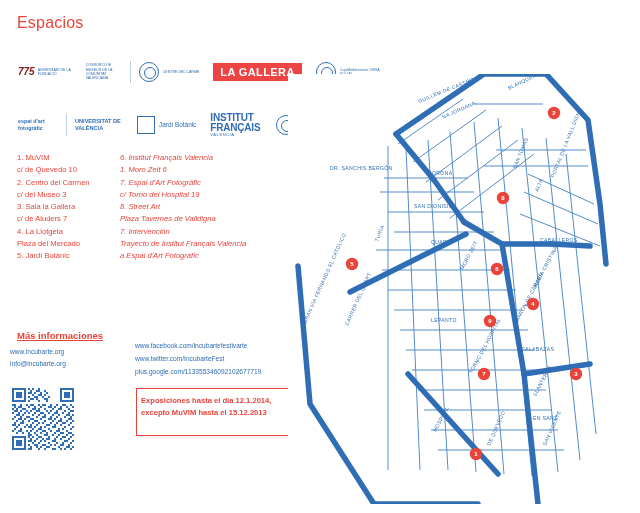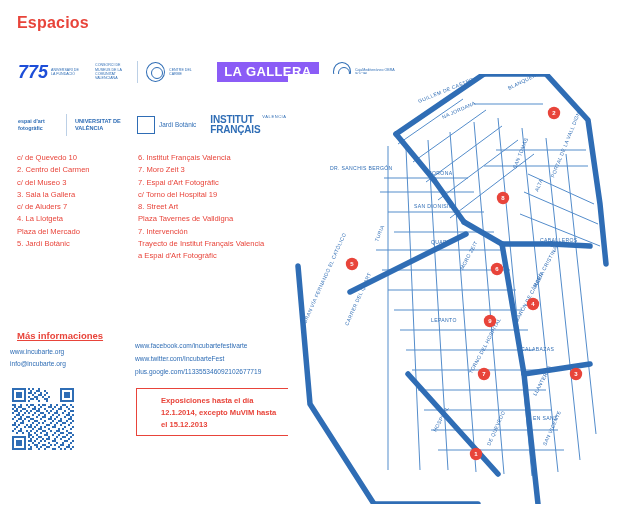--- a/index.html
+++ b/index.html
@@ -13,58 +13,58 @@
     position: relative;
     width: 640px; height: 513px;
     overflow: hidden;
     background: #ffffff;
   }
   
   #title {
     position: absolute;
     left: 17px; top: 14px;
     font-size: 16px;
-    font-weight: bold;
+    font-weight: normal;
     color: #e8443a;
     letter-spacing: .2px;
   }
   
   .logo-row {
     position: absolute;
     display: flex;
     align-items: center;
   }
   #logo-row-1 { left: 18px; top: 55px; width: 400px; height: 34px; }
   #logo-row-2 { left: 12px; top: 108px; width: 400px; height: 34px; }
   .logo {
     display: flex;
     align-items: center;
     color: #2f6db5;
     font-size: 5px;
     line-height: 1.12;
     margin-right: 14px;
     white-space: nowrap;
   }
-  .logo .lg-txt { display: flex; flex-direction: row; }
+  .logo .lg-txt { display: flex; flex-direction: column; }
   .logo-sep {
     width: 1px; height: 22px;
     background: #bcd0e6;
     margin-right: 8px;
   }
   .badge-red {
-    background: #8b5cf6;
+    background: #ef4444;
     color: #fff;
-    font-size: 13px;
+    font-size: 11px;
     font-weight: bold;
     padding: 3px 7px;
     letter-spacing: .4px;
   }
   .logo-775 {
-    color: #1d4ed8;
-    font-size: 18px;
+    color: #7f1d1d;
+    font-size: 10px;
     font-weight: bold;
     font-style: italic;
   }
   .micro {
     font-size: 3.6px;
     line-height: 1.25;
     color: #2f6db5;
     display: flex;
     flex-direction: column;
   }
@@ -91,21 +91,21 @@
     margin-right: 4px;
   }
   
   .legend {
     position: absolute;
     font-size: 7.6px;
     color: #e8443a;
     line-height: 1.62;
   }
   #legend-left { left: 17px; top: 152px; width: 120px; }
-  #legend-right { left: 138px; top: 152px; width: 165px; }
+  #legend-right { left: 120px; top: 152px; width: 165px; font-style: italic; }
   .legend div { white-space: nowrap; }
   
   #info-title {
     position: absolute;
     left: 17px; top: 330px;
     font-size: 9.5px;
     font-weight: bold;
     color: #e8443a;
     text-decoration: underline;
   }
@@ -132,21 +132,21 @@
   
   #notice {
     position: absolute;
     left: 136px; top: 388px;
     width: 170px; height: 48px;
     border: 1.4px solid #e8443a;
     color: #e8443a;
     font-size: 7.6px;
     font-weight: bold;
     line-height: 1.55;
-    padding: 6px 24px;
+    padding: 6px 4px;
   }
   
   #map {
     position: absolute;
     left: 288px; top: 74px;
     width: 348px; height: 430px;
   }
   #map svg { display: block; }
   .stlabel {
     font-family: "Liberation Sans", sans-serif;
@@ -208,33 +208,34 @@
         <span class="l2">VALENCIA</span>
       </span>
     </div>
     <div class="logo">
       <span class="circle-mark"></span>
       <span class="micro" style="max-width:48px;white-space:normal">VALÈNCIA TERRA I MAR DIPUTACIÓ</span>
     </div>
   </div>
 
   <div class="legend" id="legend-left">
+    <div>1. MuVIM</div>
     <div>c/ de Quevedo 10</div>
     <div>2. Centro del Carmen</div>
     <div>c/ del Museo 3</div>
     <div>3. Sala la Gallera</div>
     <div>c/ de Aluders 7</div>
     <div>4. La Llotgeta</div>
     <div>Plaza del Mercado</div>
     <div>5. Jardí Botànic</div>
   </div>
 
   <div class="legend" id="legend-right">
     <div>6. Institut Français Valencia</div>
-    <div>7. Moro Zeit 3</div>
+    <div>1. Moro Zeit 6</div>
     <div>7. Espai d'Art Fotogràfic</div>
     <div>c/ Torno del Hospital 19</div>
     <div>8. Street Art</div>
     <div>Plaza Tavernes de Valldigna</div>
     <div>7. Intervención</div>
     <div>Trayecto de Institut Français Valencia</div>
     <div>a Espai d'Art Fotogràfic</div>
   </div>
 
   <div id="info-title">Más informaciones</div>

